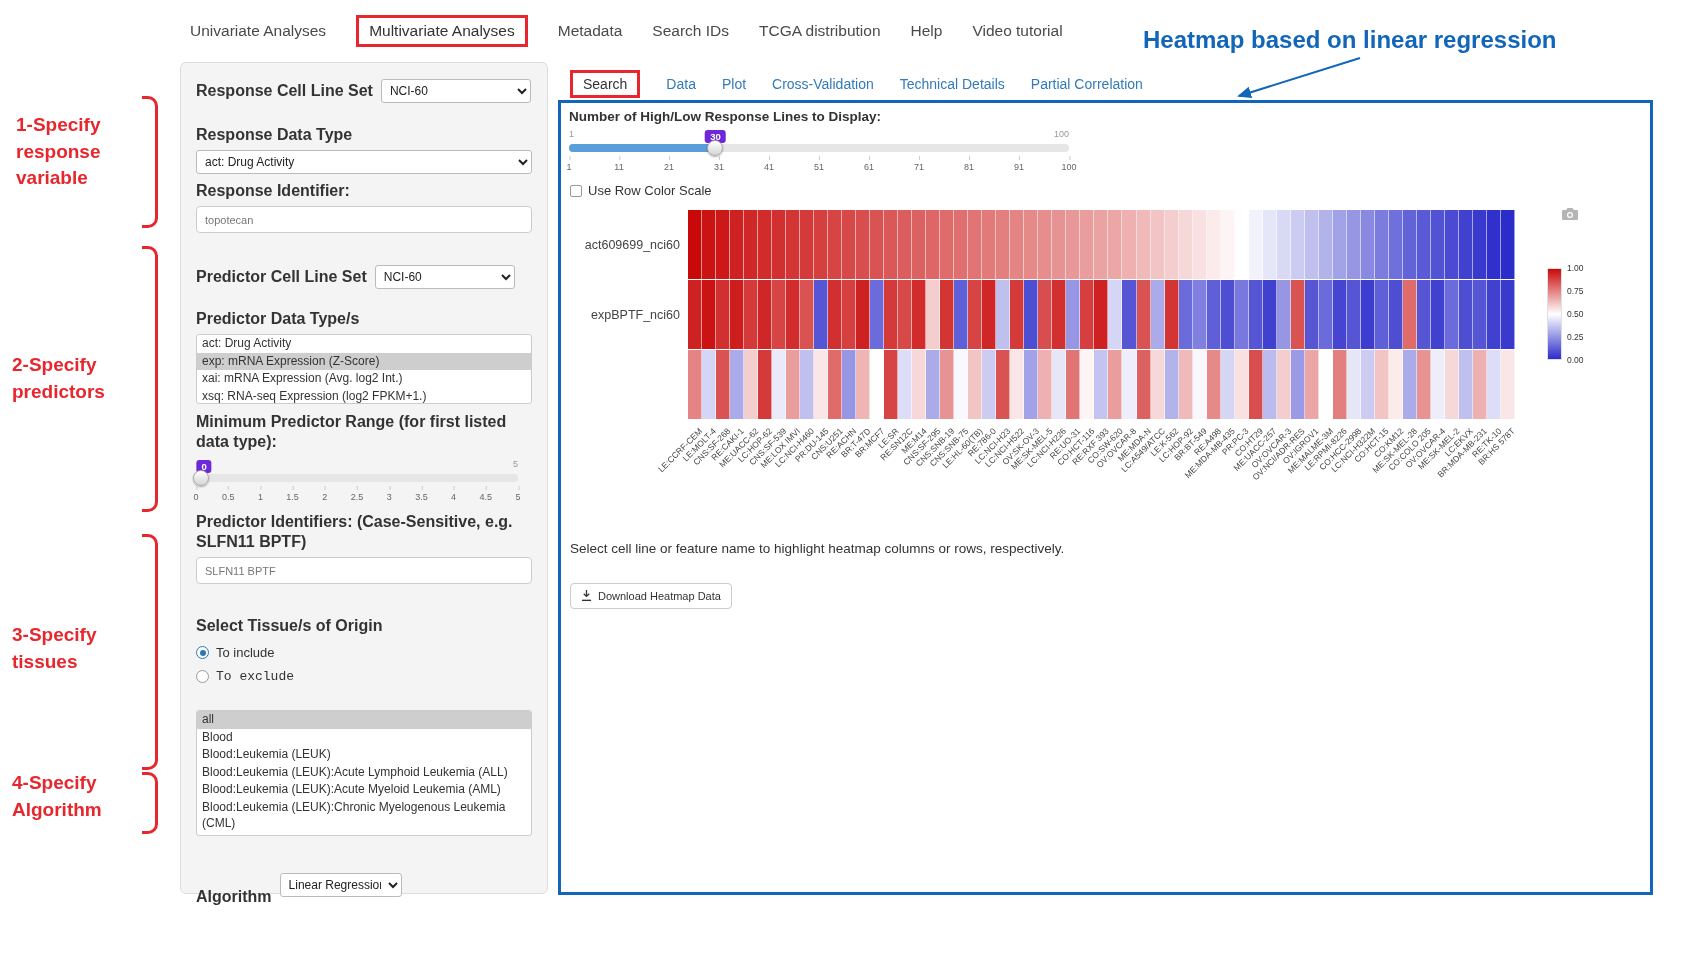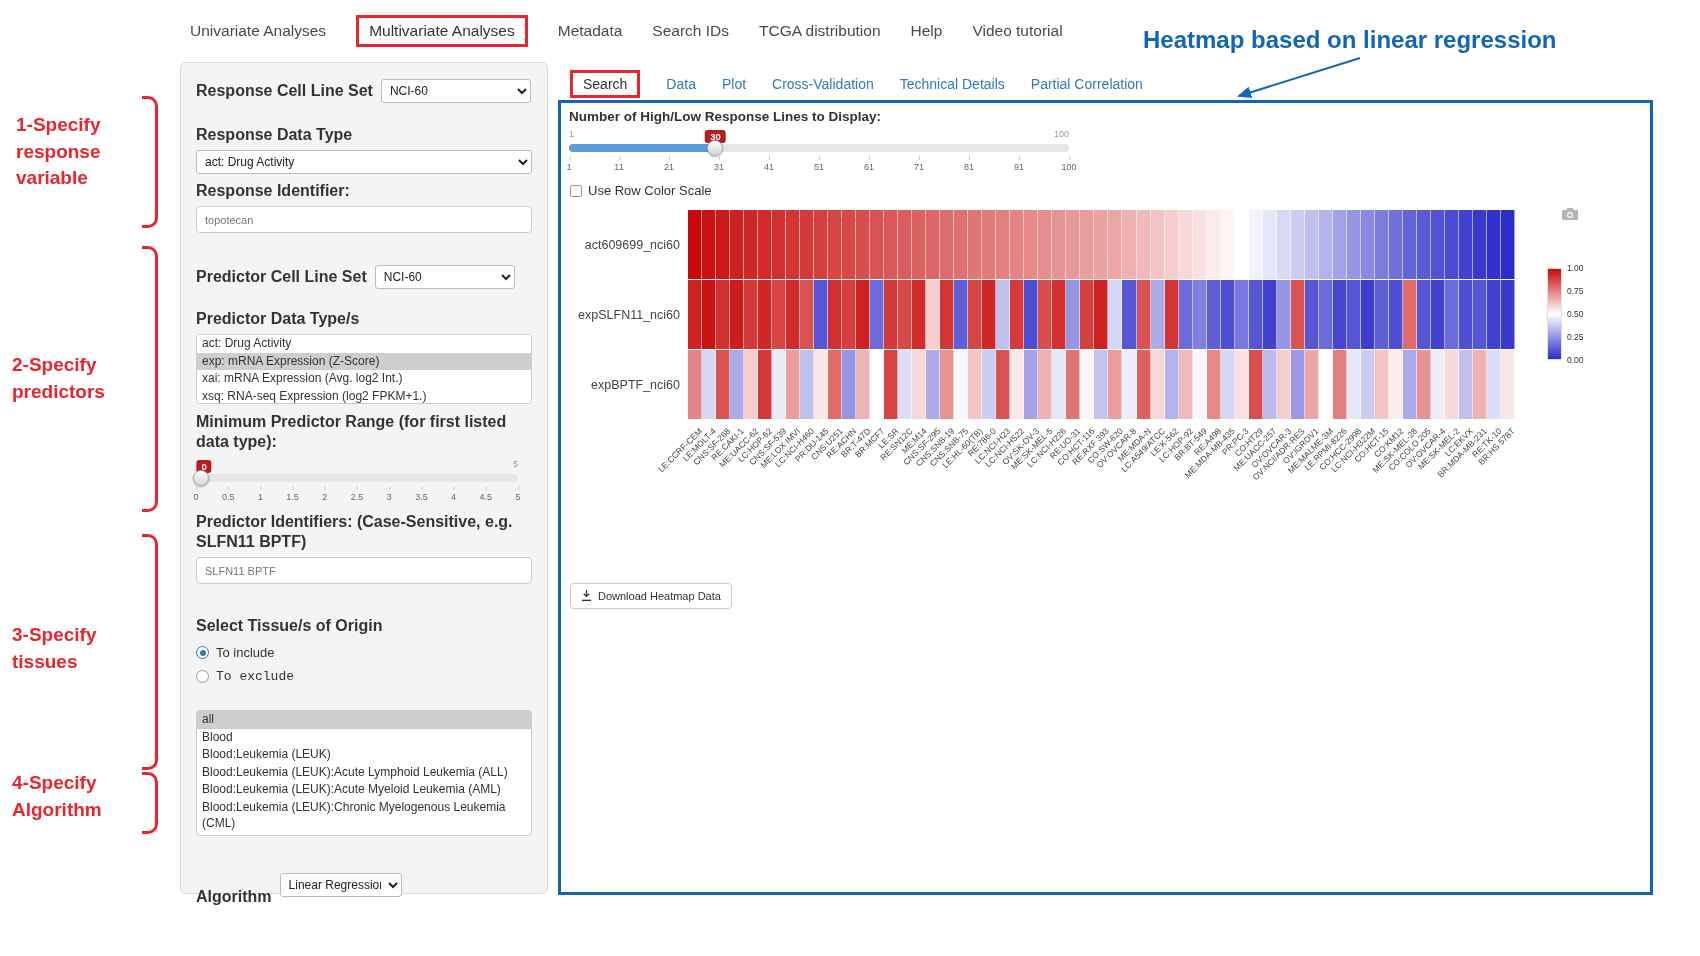--- a/index.html
+++ b/index.html
@@ -38,21 +38,21 @@
   .radio{width:13px;height:13px;border:1px solid #999;border-radius:50%;background:#fff;
          position:relative;display:inline-block;flex:0 0 13px;}
   .radio.checked{border-color:#2f76b5;}
   .radio.checked::after{content:"";position:absolute;left:2.5px;top:2.5px;width:6px;height:6px;
          border-radius:50%;background:#2f76b5;}
 
   
   .slider{position:relative;}
   .sl-top{position:relative;height:17px;}
   .sl-minmax{position:absolute;top:2px;font-size:9px;color:#999;}
-  .sl-badge{position:absolute;bottom:1px;transform:translateX(-50%);background:#b91c1c;color:#fff;
+  .sl-badge{position:absolute;bottom:1px;transform:translateX(-50%);background:#6d28d9;color:#fff;
             font-size:9.5px;font-weight:bold;padding:1px 5px;border-radius:3px;line-height:1.2;}
   .sl-badge::after{content:"";position:absolute;left:50%;bottom:-3px;transform:translateX(-50%);
             border:3px solid transparent;border-top-color:#428bca;border-bottom:none;}
   .sl-track{position:relative;height:8px;background:#e6e6e6;border-radius:4px;}
   .sl-fill{position:absolute;left:0;top:0;height:100%;background:#5a9ddb;border-radius:4px 0 0 4px;}
   .sl-handle{position:absolute;top:50%;width:16px;height:16px;background:linear-gradient(#fff,#d5d5d5);
              border:1px solid #aaa;border-radius:50%;transform:translate(-50%,-50%);
              box-shadow:0 1px 2px rgba(0,0,0,.3);cursor:pointer;}
   .sl-ticks{position:relative;height:16px;margin-top:6px;}
   .sl-ticks .tick{position:absolute;top:4px;transform:translateX(-50%);font-size:9px;color:#666;}
@@ -249,21 +249,20 @@
   </div>
 
   <div class="checkbox-row">
     <span class="checkbox"></span>
     <span>Use Row Color Scale</span>
   </div>
 
   <div class="hm-wrap">
     <div class="hm-rowlabels">
         <div class="hm-rowlabel">act609699_nci60</div>
-        <div class="hm-rowlabel">expSLFN11_nci60</div>
         <div class="hm-rowlabel">expBPTF_nci60</div>
       </div>
     <div class="hm-grid">
         <div class="hm-row">
           <div class="hm-cell" style="background: rgb(201, 9, 9);"></div>
           <div class="hm-cell" style="background: rgb(203, 19, 19);"></div>
           <div class="hm-cell" style="background: rgb(204, 24, 24);"></div>
           <div class="hm-cell" style="background: rgb(206, 34, 34);"></div>
           <div class="hm-cell" style="background: rgb(207, 39, 39);"></div>
           <div class="hm-cell" style="background: rgb(209, 43, 43);"></div>
@@ -633,20 +632,21 @@
 
   <div class="colorbar" style="background: linear-gradient(rgb(201, 9, 9), rgb(255, 255, 255) 50%, rgb(44, 44, 203));"></div>
   <div class="cb-ticks">
       <div class="cb-tick" style="top: 0%;">1.00</div>
       <div class="cb-tick" style="top: 25%; text-align: right;">0.75</div>
       <div class="cb-tick" style="top: 50%;">0.50</div>
       <div class="cb-tick" style="top: 75%;">0.25</div>
       <div class="cb-tick" style="top: 100%;">0.00</div>
     </div>
 
+  <div class="hint">Select cell line or feature name to highlight heatmap columns or rows, respectively.</div>
 
   <button class="dl-btn">
     <svg width="11" height="12" viewBox="0 0 12 13">
       <path d="M6 0v7M3 4l3 3 3-3" stroke="#333" stroke-width="1.4" fill="none"></path>
       <path d="M1 10.5h10V12H1z" fill="#333"></path>
     </svg>
     <span>Download Heatmap Data</span>
   </button>
 </div>
 

